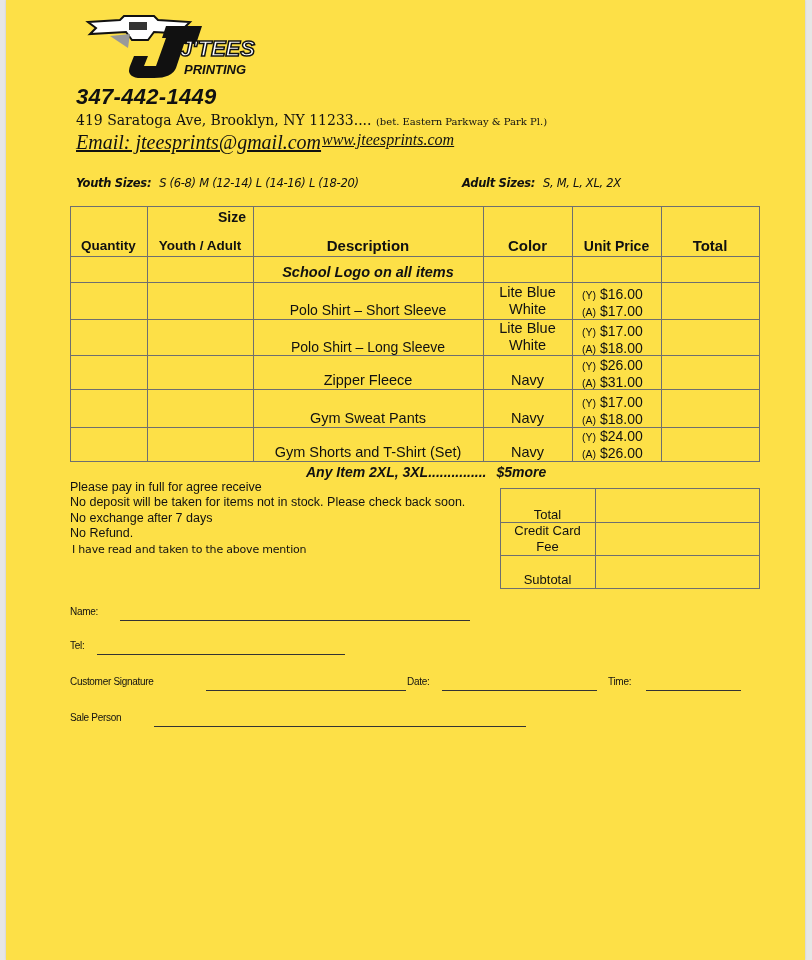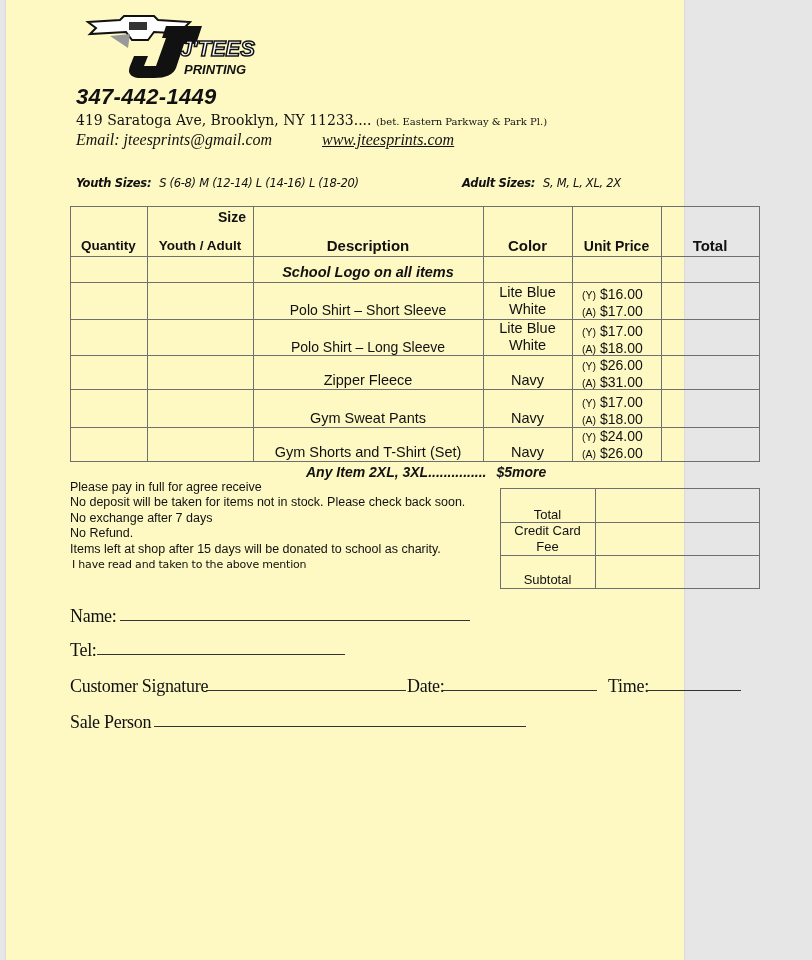--- a/index.html
+++ b/index.html
@@ -2,33 +2,33 @@
 <html><head>
 <meta charset="utf-8">
 <style>
   html, body { margin: 0; padding: 0; }
   body {
     width: 812px; height: 960px; position: relative; overflow: hidden;
     background: #e6e6e6;
     font-family: "Liberation Sans", sans-serif; color: #111;
   }
   .page {
-    position: absolute; left: 6px; top: 0; width: 678px; height: 960px;
-    background: #fef9c3;
+    position: absolute; left: 6px; top: 0; width: 799px; height: 960px;
+    background: #fde047;
     box-shadow: 0 0 2px rgba(0,0,0,0.15);
   }
   .abs { position: absolute; white-space: nowrap; }
 
   
   .logo { position: absolute; left: 78px; top: 12px; width: 190px; height: 70px; }
 
   .phone { left: 70px; top: 84px; font-size: 22px; font-weight: bold; font-style: italic; letter-spacing: 0.3px; }
   .address { left: 70px; top: 112px; font-family: "DejaVu Serif", serif; font-size: 14px; }
   .address .small { font-size: 10px; }
-  .email { left: 70px; top: 131px; font-family: "Liberation Serif", serif; font-size: 16px; font-style: italic; }
+  .email { left: 70px; top: 131px; font-family: "Liberation Serif", serif; font-size: 20px; font-style: italic; text-decoration: underline; }
   .web { left: 316px; top: 131px; font-family: "Liberation Serif", serif; font-size: 16px; font-style: italic; text-decoration: underline; }
 
   .sizes-label { font-family: "DejaVu Sans", sans-serif; font-size: 11.5px; font-style: italic; font-weight: bold; letter-spacing: -0.3px; }
   .sizes-val { font-family: "DejaVu Sans", sans-serif; font-size: 11.5px; font-style: italic; letter-spacing: -0.3px; margin-left: 8px; }
 
   
   .grid { position: absolute; left: 70px; top: 206px; width: 690px; height: 256px; }
   .hline, .vline { position: absolute; background: #6f6f6f; }
   .hline { height: 1px; left: 0; }
   .vline { width: 1px; }
@@ -41,21 +41,21 @@
   .surcharge .amt { margin-left: 10px; }
 
   .notes { left: 70px; top: 480px; font-size: 12.5px; line-height: 15.4px; }
   .notes div { white-space: nowrap; }
   .notes .bold { font-family: "DejaVu Sans", sans-serif; font-weight: bold; font-size: 11px; letter-spacing: -0.2px; }
   .notes .light { font-family: "DejaVu Sans", sans-serif; font-size: 11px; letter-spacing: -0.2px; padding-left: 2px; }
 
   .totals { position: absolute; left: 500px; top: 488px; width: 260px; height: 100px; }
   .tot-label { position: absolute; left: 0; width: 95px; text-align: center; font-size: 13px; line-height: 16px; }
 
-  .field { font-family: Liberation Serif, serif; font-size: 18px; letter-spacing: -0.3px; }
+  .field { font-family: Liberation Sans, sans-serif; font-size: 10px; letter-spacing: -0.3px; }
   .uline { position: absolute; height: 1px; background: #333; }
 </style>
 </head>
 <body>
 
 <div class="page">
 
   <svg class="logo" viewBox="0 0 190 70">
     <path d="M4 10 L36 8 L40 4 L70 4 L74 8 L106 10 L100 16 L106 22 L70 20 L64 28 L48 28 L42 20 L6 22 L12 16 Z" fill="#fff" stroke="#111" stroke-width="2"></path>
     <rect x="45" y="10" width="18" height="8" fill="#333"></rect>
@@ -153,21 +153,20 @@
 
   <div class="abs surcharge" style="left:300px;">
     <span>Any Item 2XL, 3XL...............</span><span class="amt">$5more</span>
   </div>
 
   <div class="abs notes" style="left:64px;">
     <div>Please pay in full for agree receive</div>
     <div>No deposit will be taken for items not in stock. Please check back soon.</div>
     <div>No exchange after 7 days</div>
     <div>No Refund.</div>
-    <div>Items left at shop after 15 days will be donated to school as charity.</div>
     <div class="light">I have read and taken to the above mention</div>
   </div>
 
   <div class="totals" style="left:494px;">
     <div class="hline" style="top:0; width:260px;"></div>
     <div class="hline" style="top:34px; width:260px;"></div>
     <div class="hline" style="top:67px; width:260px;"></div>
     <div class="hline" style="top:100px; width:260px;"></div>
     <div class="vline" style="left:0; top:0; height:101px;"></div>
     <div class="vline" style="left:95px; top:0; height:101px;"></div>

